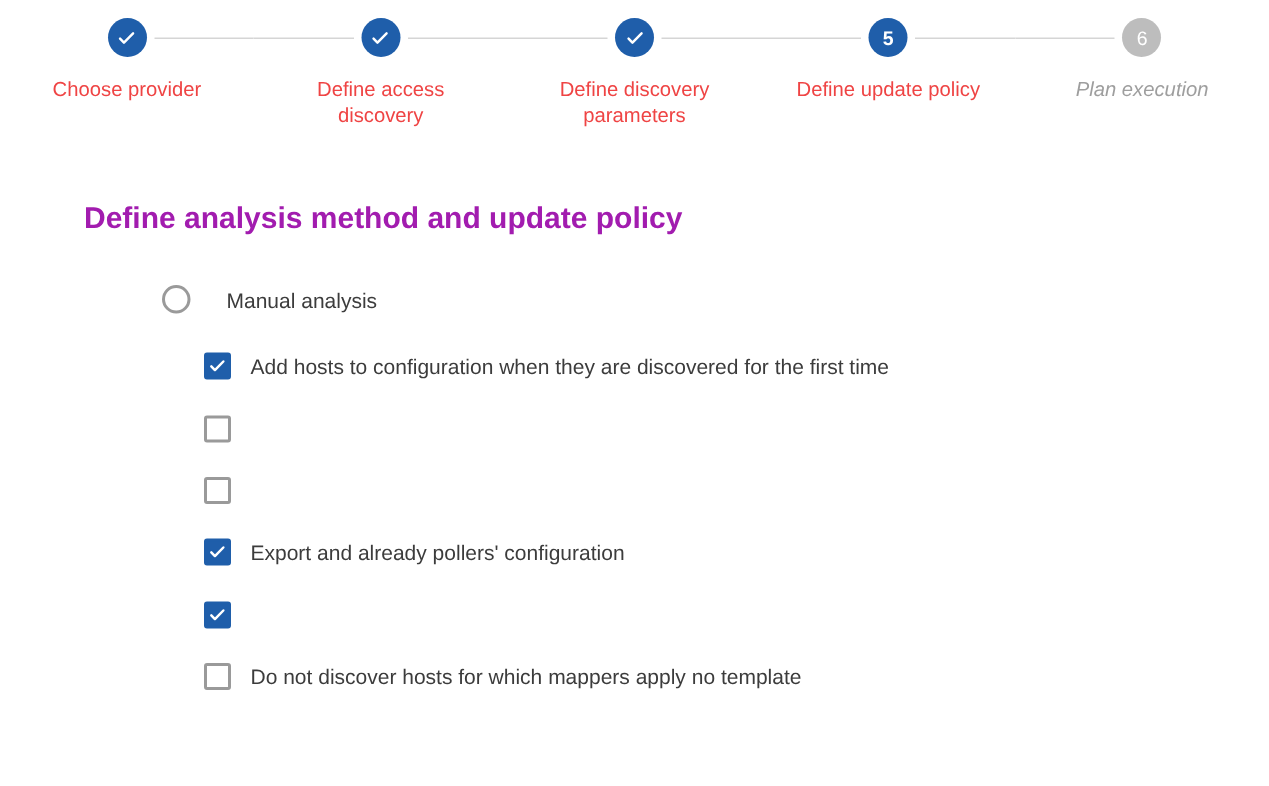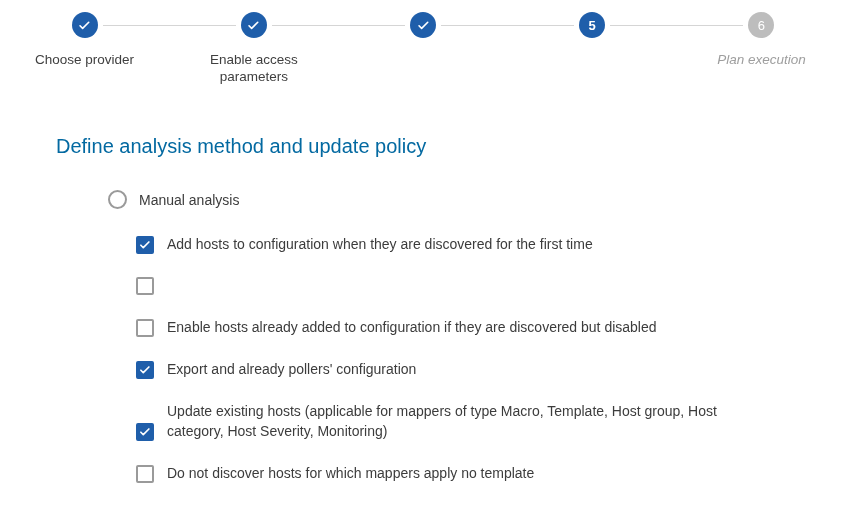--- a/index.html
+++ b/index.html
@@ -54,21 +54,21 @@
     background: #bdbdbd;
     color: #ffffff;
   }
   .step-circle svg {
     display: block;
   }
   .step-label {
     margin-top: 13px;
     font-size: 13.5px;
     text-align: center;
-    color: #404040;
+    color: #ef4444;
     line-height: 17px;
     max-width: 140px;
   }
   .step-label.muted {
     color: #9e9e9e;
     font-style: italic;
   }
   
   .step .line-left,
   .step .line-right {
@@ -86,22 +86,22 @@
     left: calc(50% + 18px);
     right: 0;
   }
 
   
   .panel {
     padding: 50px 0 0 56px;
   }
   .panel-title {
     font-size: 20px;
-    color: #0369a1;
-    font-weight: normal;
+    color: #a21caf;
+    font-weight: bold;
     margin: 0 0 32px 0;
   }
 
   .radio-row {
     display: flex;
     align-items: center;
     margin-left: 52px;
     margin-bottom: 25px;
   }
   .radio {
@@ -121,32 +121,32 @@
   }
   .radio.checked::after {
     content: "";
     width: 9px;
     height: 9px;
     border-radius: 50%;
     background: #1f5eaa;
     display: block;
   }
   .radio-label {
-    margin-left: 12px;
+    margin-left: 24px;
     font-size: 14px;
     color: #3c3c3c;
   }
 
   .check-list {
     margin-left: 80px;
     margin-top: 8px;
   }
   .check-row {
     display: flex;
-    align-items: flex-end;
+    align-items: flex-start;
     margin-bottom: 22px;
   }
   .checkbox {
     width: 18px;
     height: 18px;
     border: 2px solid #9a9a9a;
     box-sizing: border-box;
     background: #ffffff;
     border-radius: 2px;
     flex: 0 0 auto;
@@ -190,42 +190,44 @@
   <div class="step">
     <div class="line-left"></div>
     <div class="line-right"></div>
     <div class="step-circle">
       <span>
         <svg width="13" height="13" viewBox="0 0 16 16" aria-hidden="true">
             <path d="M2.5 8.3l3.2 3.3 7.5-7.6" fill="none" stroke="#ffffff" stroke-width="2" stroke-linecap="round" stroke-linejoin="round"></path>
           </svg>
       </span>
     </div>
-    <div class="step-label">Enable access parameters</div>
+    <div class="step-label">Define access discovery</div>
   </div>
 
   <div class="step">
     <div class="line-left"></div>
     <div class="line-right"></div>
     <div class="step-circle">
       <span>
         <svg width="13" height="13" viewBox="0 0 16 16" aria-hidden="true">
             <path d="M2.5 8.3l3.2 3.3 7.5-7.6" fill="none" stroke="#ffffff" stroke-width="2" stroke-linecap="round" stroke-linejoin="round"></path>
           </svg>
       </span>
     </div>
+    <div class="step-label">Define discovery parameters</div>
   </div>
 
 
   <div class="step">
     <div class="line-left"></div>
     <div class="line-right"></div>
     <div class="step-circle current">
       <span>5</span>
     </div>
+    <div class="step-label">Define update policy</div>
   </div>
 
   <div class="step">
     <div class="line-left"></div>
     <div class="step-circle pending">
       <span>6</span>
     </div>
     <div class="step-label muted">Plan execution</div>
   </div>
 
@@ -251,39 +253,37 @@
       </span>
       <span class="check-label">Add hosts to configuration when they are discovered for the first time</span>
     </div>
 
     <div class="check-row">
       <span class="checkbox"></span>
     </div>
 
     <div class="check-row">
       <span class="checkbox"></span>
-      <span class="check-label">Enable hosts already added to configuration if they are discovered but disabled</span>
     </div>
 
     <div class="check-row">
       <span class="checkbox checked">
         <svg width="12" height="12" viewBox="0 0 16 16" aria-hidden="true">
             <path d="M2.5 8.3l3.2 3.3 7.5-7.6" fill="none" stroke="#ffffff" stroke-width="2.2" stroke-linecap="round" stroke-linejoin="round"></path>
           </svg>
       </span>
       <span class="check-label">Export and already pollers' configuration</span>
     </div>
 
     <div class="check-row">
       <span class="checkbox checked">
         <svg width="12" height="12" viewBox="0 0 16 16" aria-hidden="true">
             <path d="M2.5 8.3l3.2 3.3 7.5-7.6" fill="none" stroke="#ffffff" stroke-width="2.2" stroke-linecap="round" stroke-linejoin="round"></path>
           </svg>
       </span>
-      <span class="check-label">Update existing hosts (applicable for mappers of type Macro, Template, Host group, Host category, Host Severity, Monitoring)</span>
     </div>
 
     <div class="check-row">
       <span class="checkbox"></span>
       <span class="check-label">Do not discover hosts for which mappers apply no template</span>
     </div>
 
   </div>
 </div>
 

